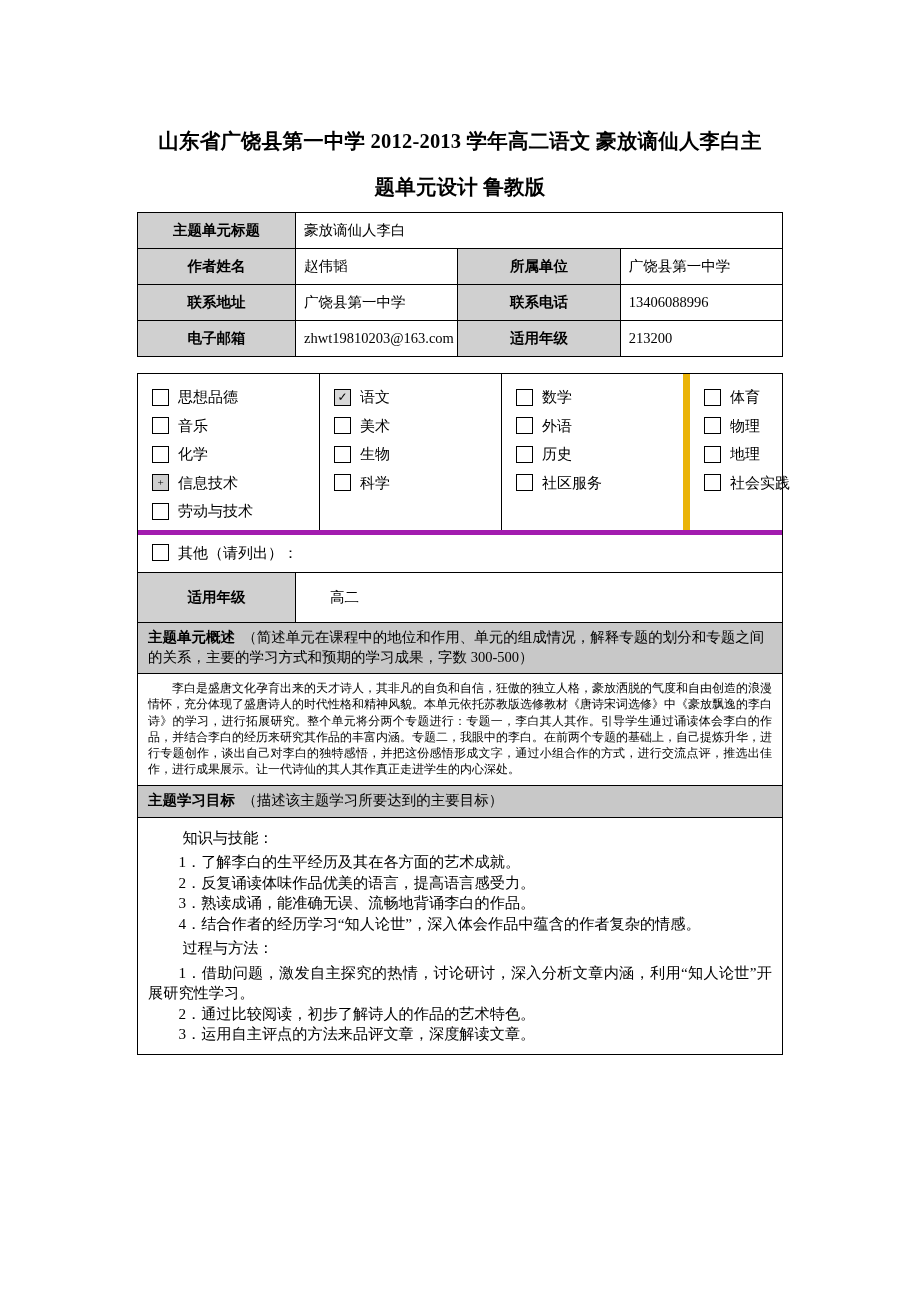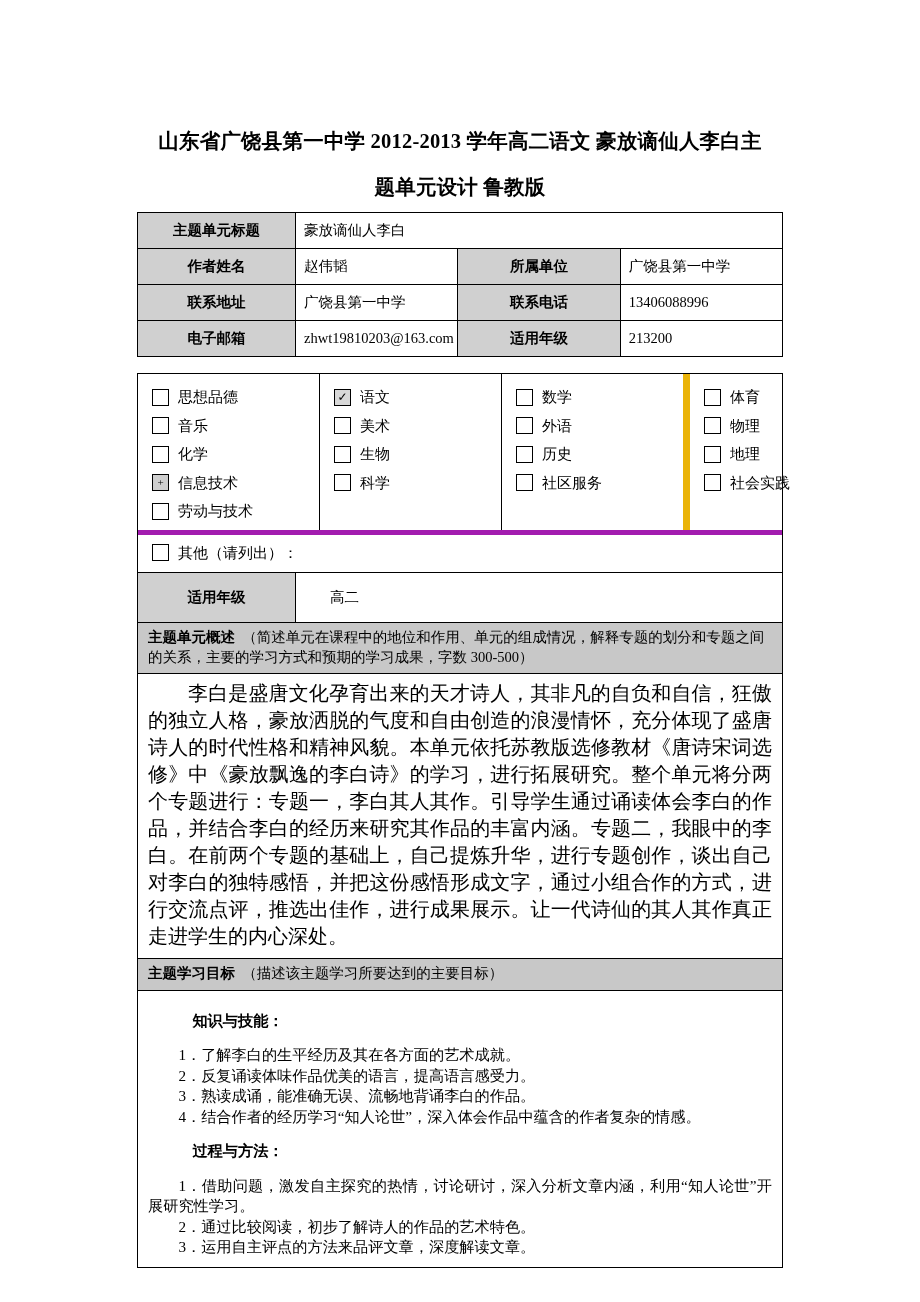--- a/index.html
+++ b/index.html
@@ -166,37 +166,37 @@
   .sub-tbl td.lbl {
     width: 141px;
     border-right: 1px solid #000;
   }
   .sub-tbl tr + tr td { border-top: 1px solid #000; }
   .sub-tbl td.val { padding-left: 34px; }
 
   
   .body-cell {
     padding: 6px 10px 8px 10px !important;
-    font-size: 20px;
+    font-size: 12px;
     line-height: 1.62;
     text-align: justify;
   }
   .body-cell p {
     margin: 0;
     text-indent: 2em;
   }
   .goals-cell {
     padding: 6px 10px 9px 10px !important;
     font-size: 15.2px;
     line-height: 1.62;
     text-align: justify;
   }
   .goals-cell .sec {
-    margin: 14px;
-    font-weight: bold;
+    margin: 4px;
+    font-weight: normal;
     text-indent: 2em;
   }
   .goals-cell .itm {
     margin: 0;
     text-indent: 2em;
   }
 </style>
 </head>
 <body>
 

